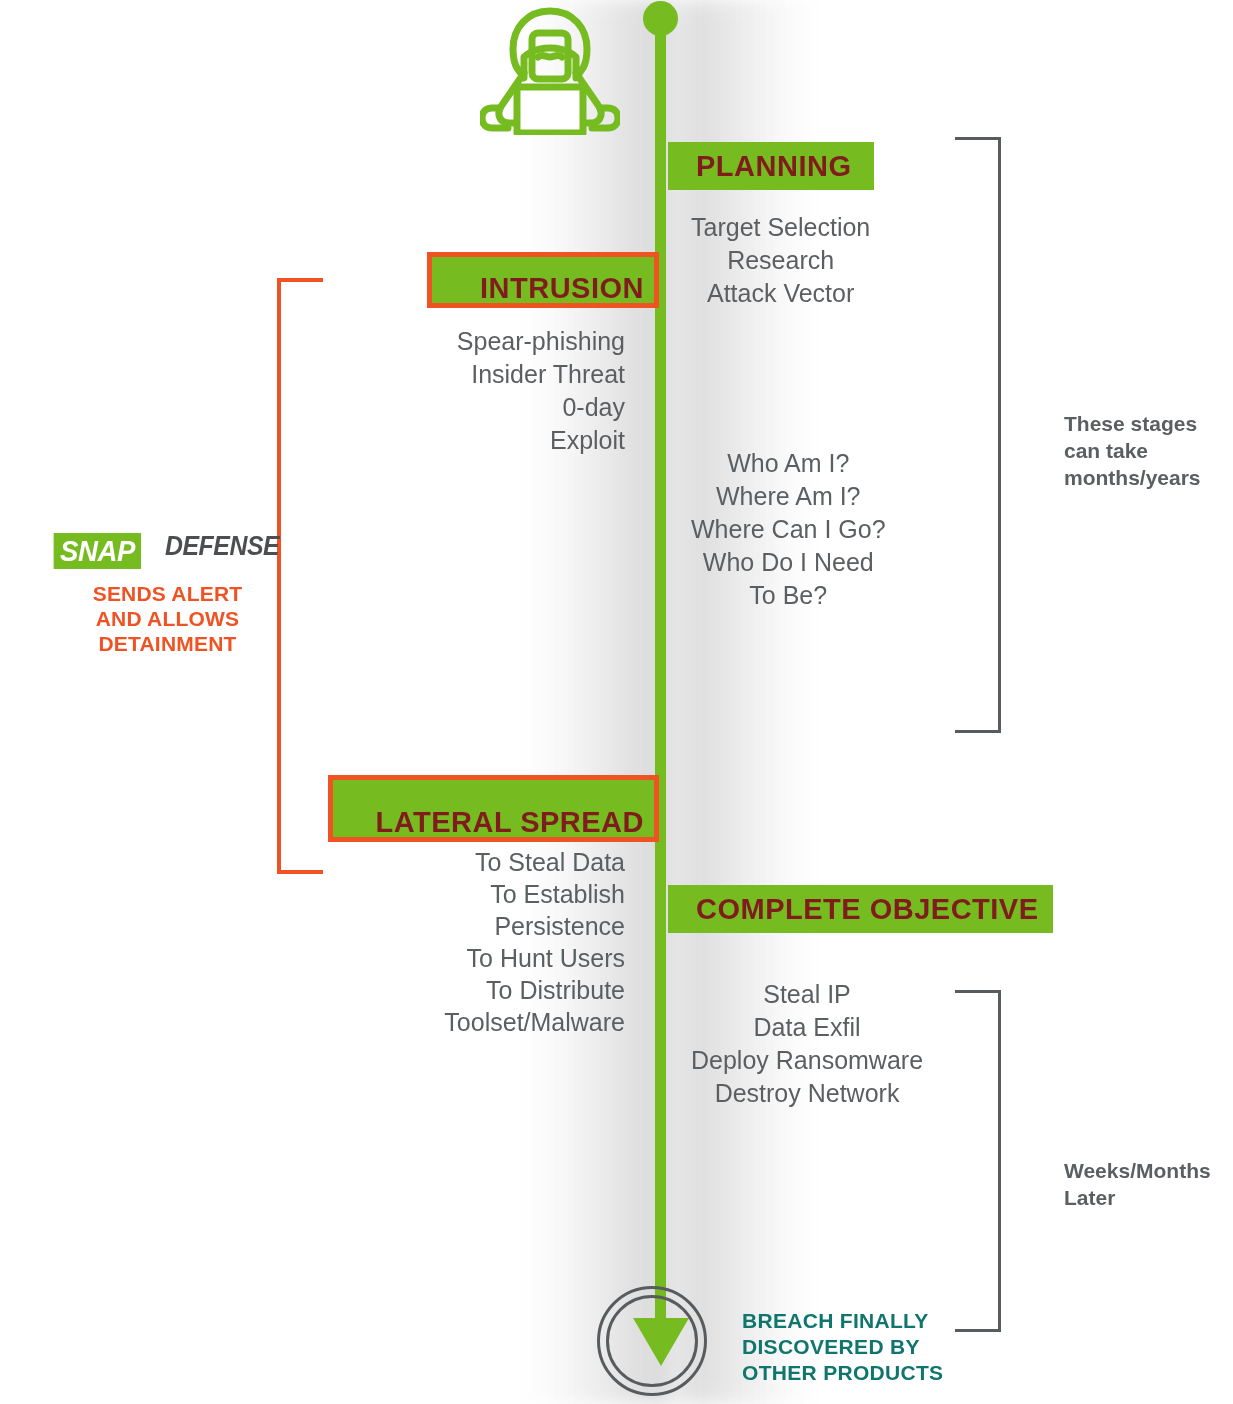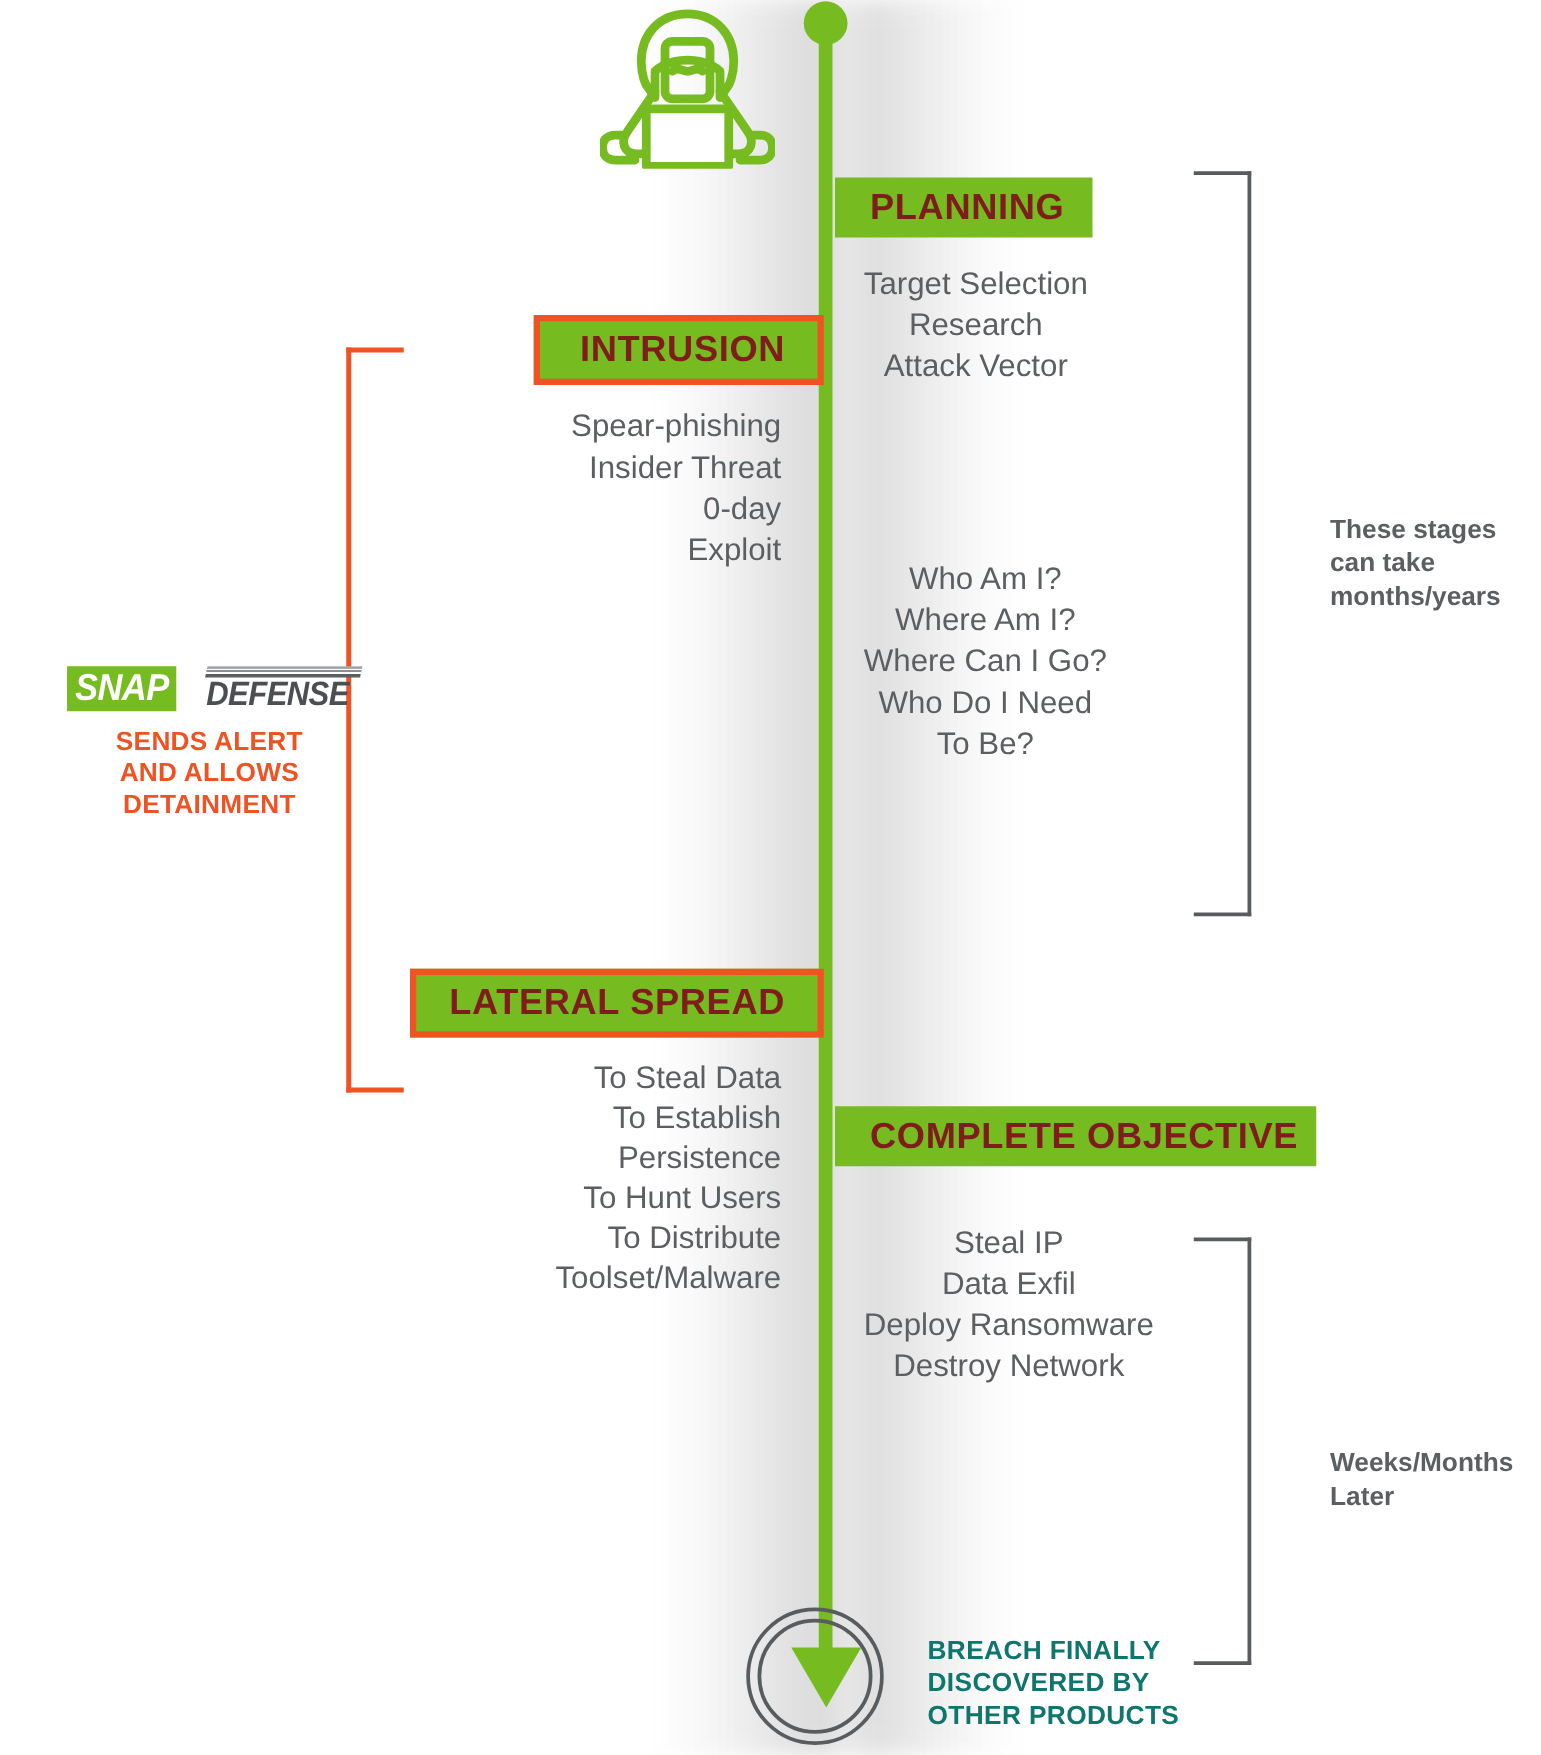--- a/index.html
+++ b/index.html
@@ -122,27 +122,28 @@
   }
   .badge.outlined {
     border: 5px solid #f05323;
   }
   .badge.right {
     justify-content: flex-start;
     padding-left: 28px;
   }
   .badge.left {
     justify-content: flex-end;
-    padding-right: 26px;
+    padding-right: 10px;
+    align-items: flex-end;
   }
 
   #badge-planning   { left: 668px; top: 142px;  width: 206px; height: 48px; }
   #badge-intrusion  { left: 427px; top: 252px;  width: 232px; height: 56px; }
   #badge-enumeration{ left: 656px; top: 377px;  width: 293px; height: 56px; }
-  #badge-lateral    { left: 328px; top: 775px;  width: 331px; height: 55px; }
+  #badge-lateral    { left: 328px; top: 775px;  width: 331px; height: 67px; }
   #badge-objective  { left: 668px; top: 885px;  width: 385px; height: 48px; }
 
   
   .items {
     position: absolute;
     color: #5b5f61;
     font-size: 25px;
     line-height: 33px;
     white-space: pre-line;
   }
@@ -222,21 +223,21 @@
     font-weight: bold;
     font-style: italic;
     letter-spacing: -0.5px;
     line-height: 36px;
     padding: 0 7px;
     transform: scaleX(0.92);
     transform-origin: right center;
   }
   .logo-defense-wrap {
     display: flex;
-    flex-direction: column;
+    flex-direction: row;
     justify-content: flex-start;
     margin-left: 4px;
   }
   .logo-lines {
     display: block;
     width: 100%;
     height: 9px;
     background:
       linear-gradient(to bottom,
         #a6a9ab 0px, #a6a9ab 2px,

